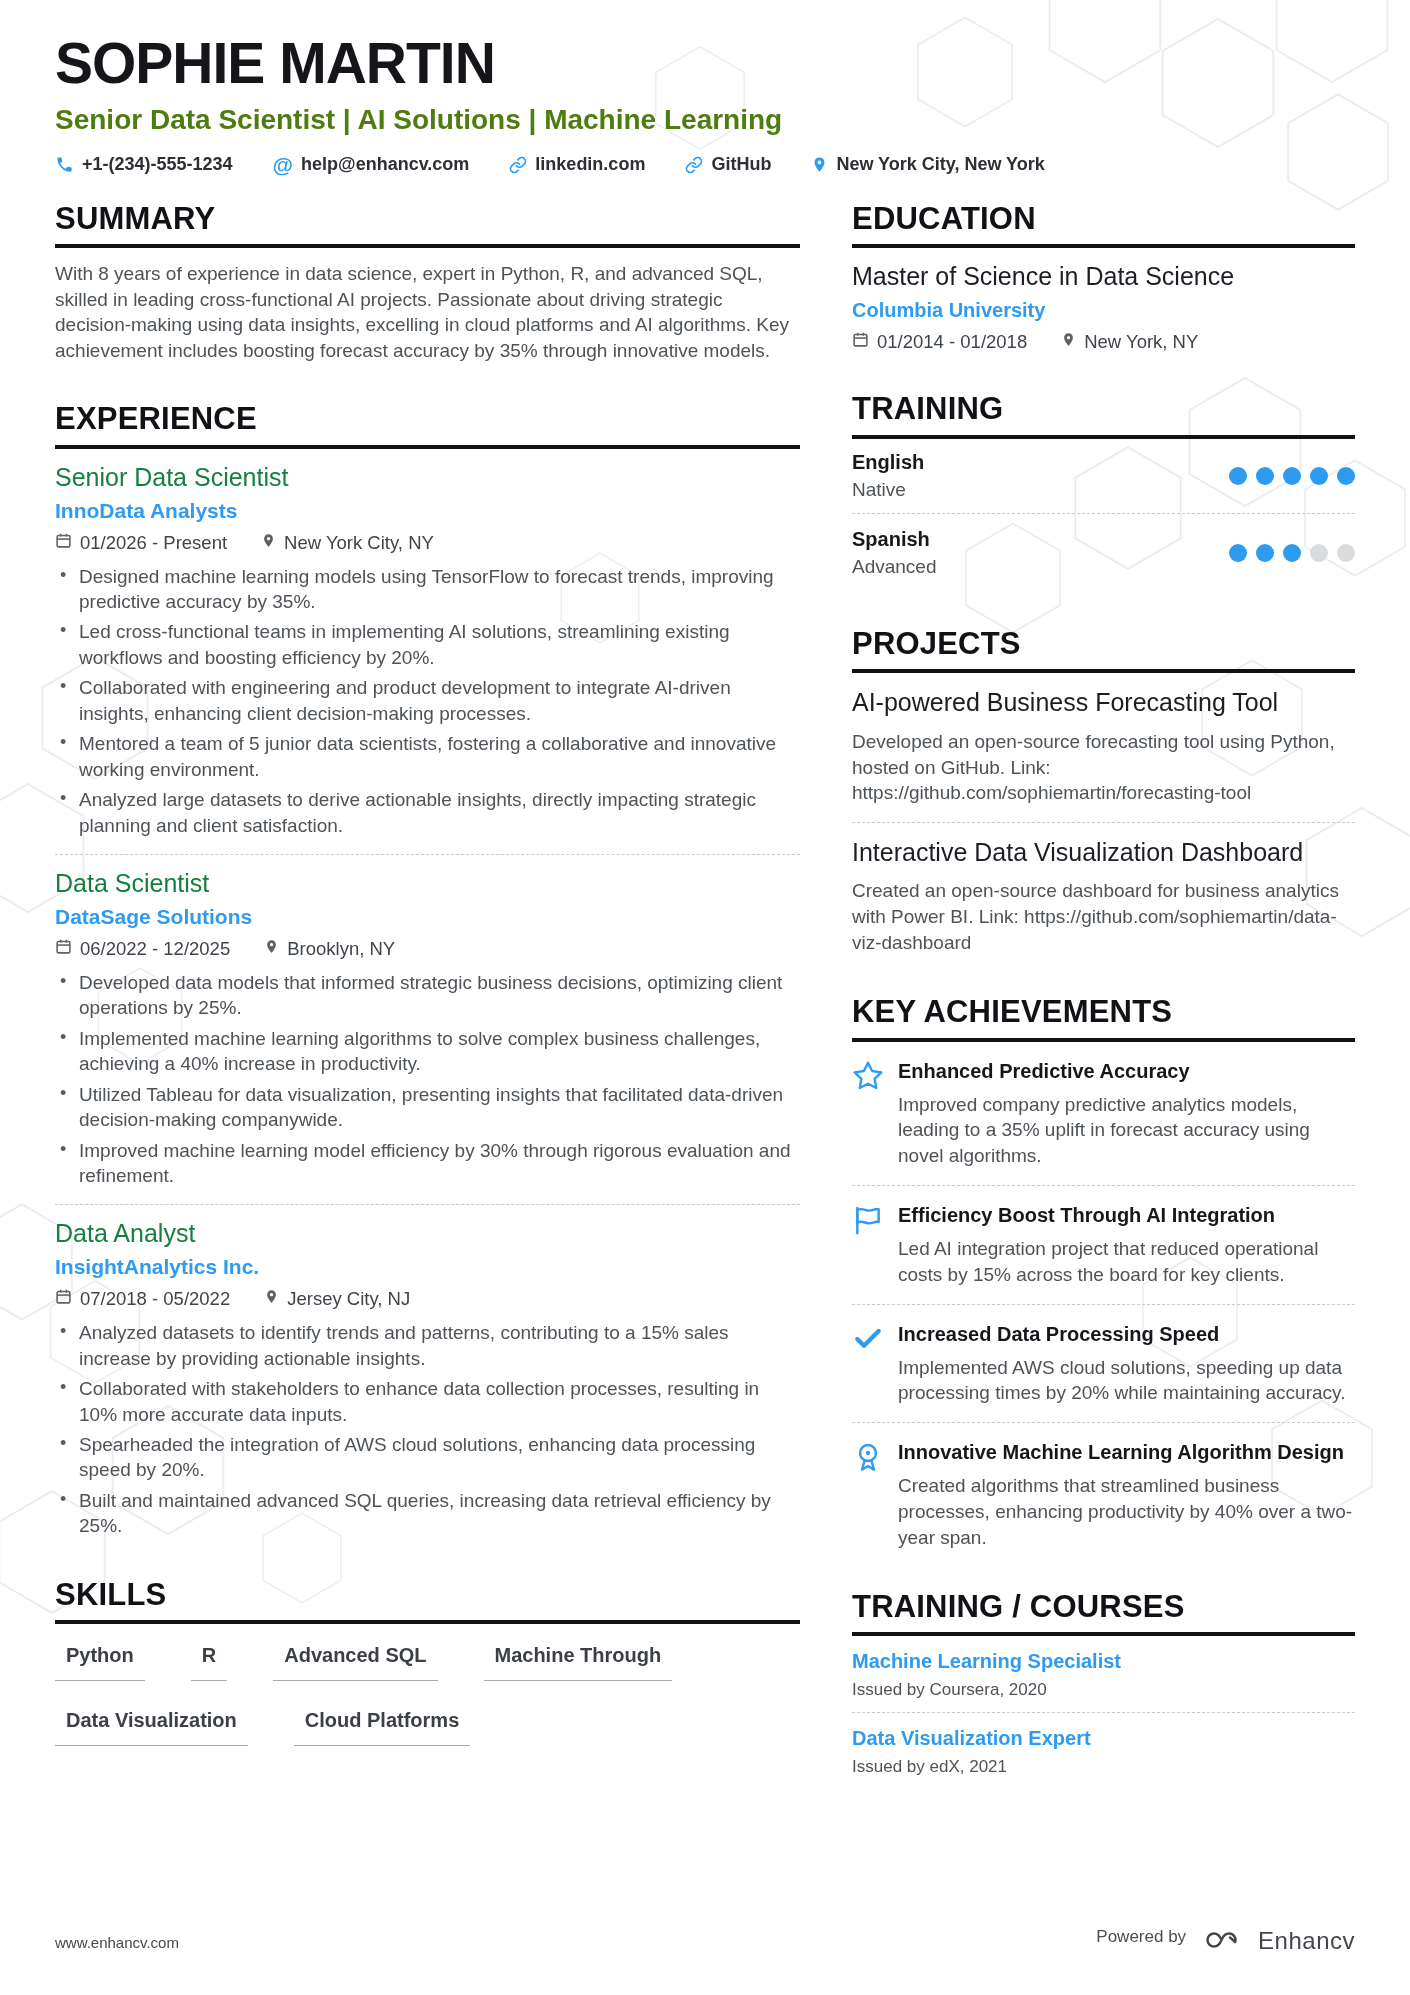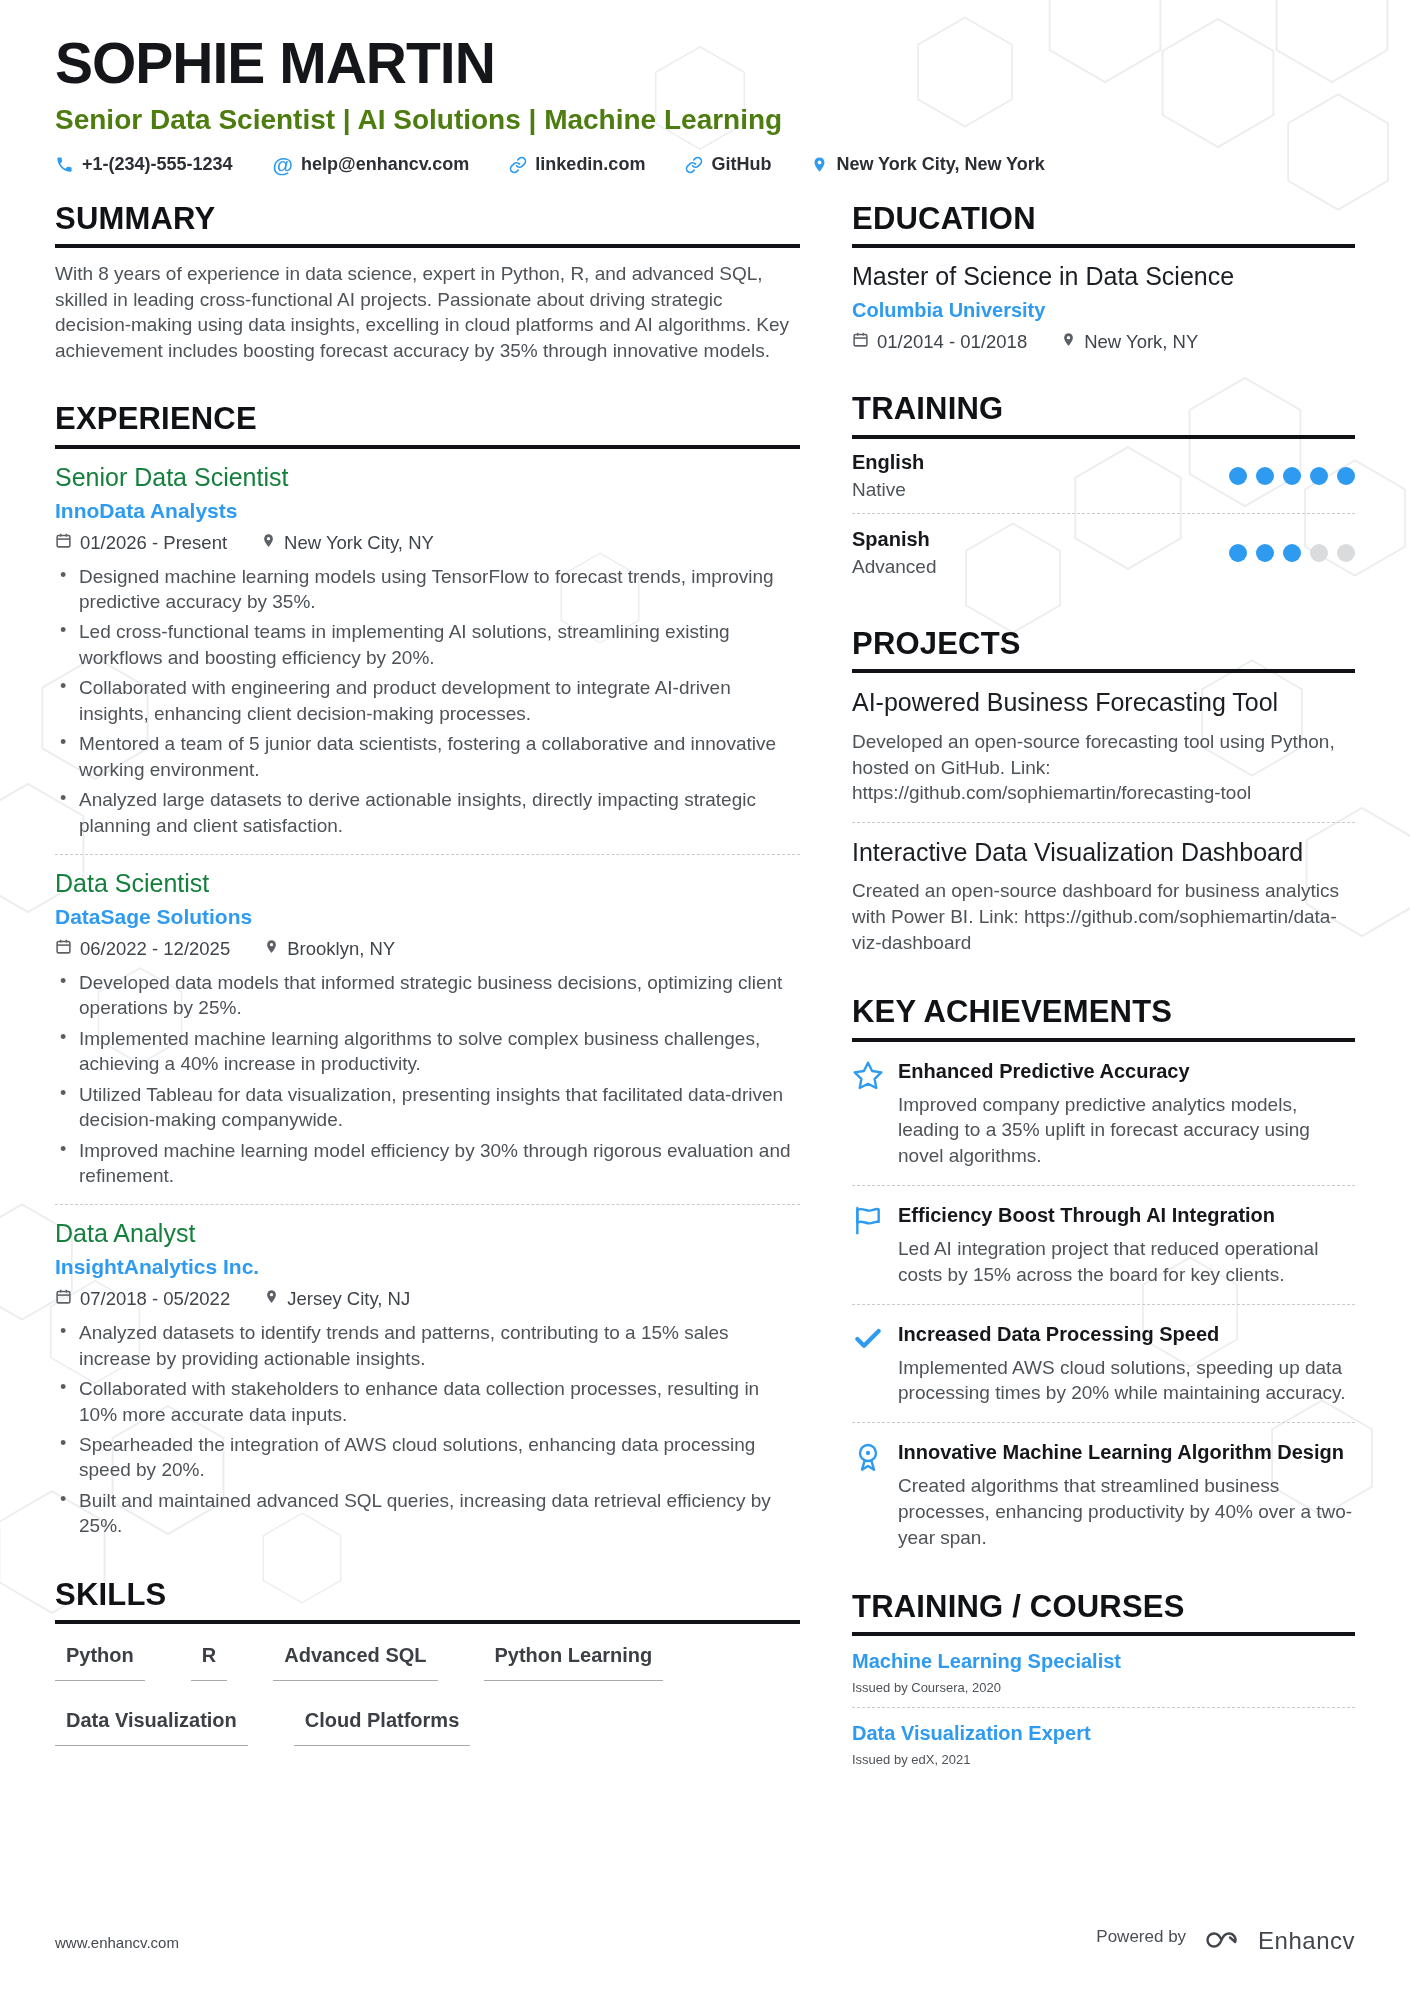--- a/index.html
+++ b/index.html
@@ -70,21 +70,21 @@
 
   
   .ach{position:relative;padding-left:46px;margin-top:17px;}
   .ach .aicon{position:absolute;left:0;top:1px;}
   .ach-title{font-size:20px;font-weight:700;color:#15171b;line-height:1.25;}
   .ach-desc{font-size:19px;color:#4e5358;line-height:1.36;margin-top:8px;}
 
   
   .course{margin-top:14px;}
   .course-title{font-size:20px;font-weight:700;color:#2E9BF0;}
-  .course-issued{font-size:13px;color:#4e5358;margin-top:7px;}
+  .course-issued{font-size:17px;color:#4e5358;margin-top:7px;}
 
   
   .footer{position:absolute;left:55px;right:55px;bottom:38px;display:flex;
     justify-content:space-between;align-items:center;z-index:2;}
   .site{font-size:15px;color:#44484d;}
   .powered{display:flex;align-items:flex-start;gap:14px;color:#4a4e54;}
   .powered .pb{font-size:17px;}
   .brand{font-size:24px;letter-spacing:.5px;color:#43474d;}
 </style>
 </head>
@@ -269,21 +269,21 @@
           </ul>
         </div>
       </section>
 
       <section>
         <h2 class="sec">SKILLS</h2>
         <div class="tags">
           <span class="tag">Python</span>
           <span class="tag">R</span>
           <span class="tag">Advanced SQL</span>
-          <span class="tag">Python Learning</span>
+          <span class="tag">Machine Through</span>
           <span class="tag">Data Visualization</span>
           <span class="tag">Cloud Platforms</span>
         </div>
       </section>
     </main>
 
     <aside class="col-right">
 
       <section>
         <h2 class="sec first">EDUCATION</h2>

